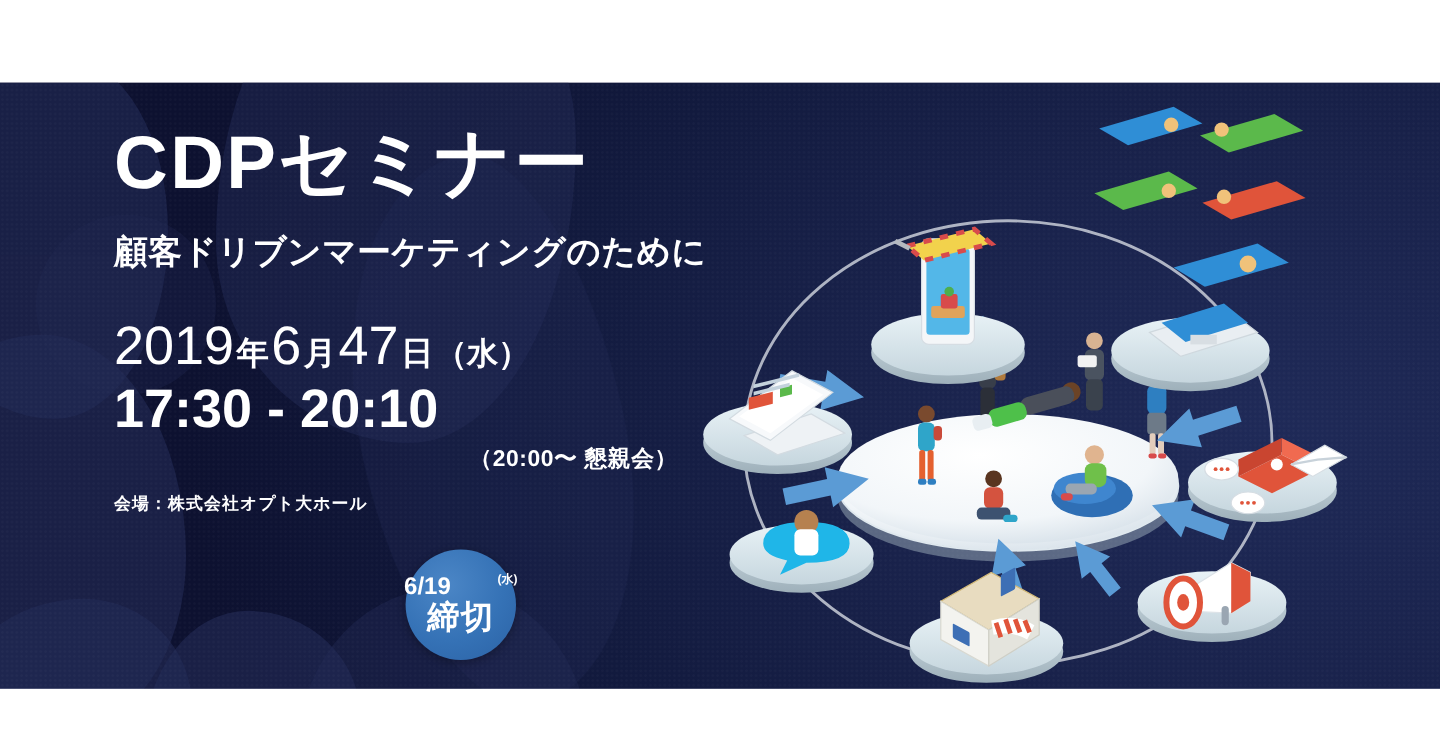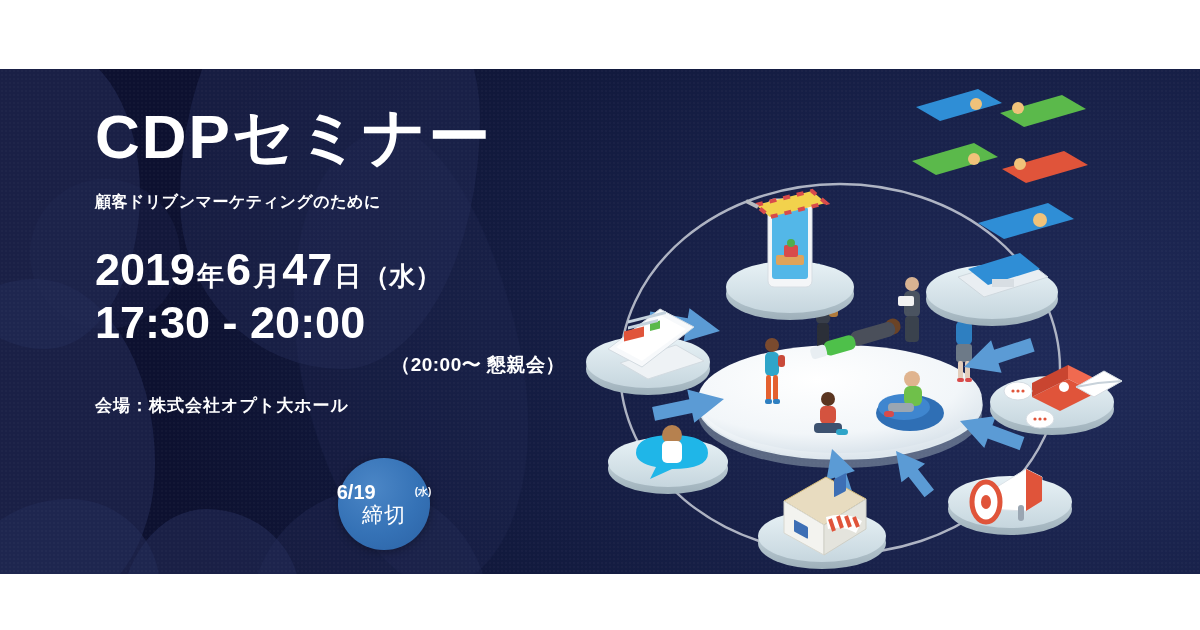--- a/index.html
+++ b/index.html
@@ -33,41 +33,41 @@
   .b6{width:220px;height:460px;left:300px;top:60px;border-radius:60% 40% 55% 45%/50% 52% 48% 50%;opacity:.34;transform:rotate(-12deg);}
   .b7{width:240px;height:260px;left:250px;top:420px;border-radius:52% 48% 46% 54%/50% 50% 50% 50%;opacity:.42;}
   .b8{width:150px;height:150px;left:30px;top:110px;border-radius:50%;opacity:.3;}
 
   
   .copy{position:absolute;left:95px;top:36px;width:470px;z-index:6;}
   .title{
     color:#ffffff;font-size:62px;line-height:1.02;font-weight:700;
     letter-spacing:2px;margin:0 0 22px 0;white-space:nowrap;
   }
-  .sub{color:#ffffff;font-size:16px;line-height:1.45;font-weight:700;margin:0 0 34px 0;letter-spacing:.5px;}
+  .sub{color:#ffffff;font-size:28px;line-height:1.45;font-weight:700;margin:0 0 34px 0;letter-spacing:.5px;}
   .sub div{white-space:nowrap;}
 
   .dateline{color:#fff;display:flex;align-items:baseline;white-space:nowrap;margin-bottom:6px;}
-  .big{font-size:45px;font-weight:700;letter-spacing:0px;line-height:1;}
+  .big{font-size:45px;font-weight:400;letter-spacing:0px;line-height:1;}
   .mid{font-size:27px;font-weight:700;line-height:1;padding:0 2px;}
   .dow{font-size:26px;font-weight:700;line-height:1;}
   .timeline{color:#fff;font-size:45px;font-weight:700;letter-spacing:0px;line-height:1.1;margin-bottom:4px;white-space:nowrap;}
   .party{color:#fff;font-size:19px;font-weight:700;letter-spacing:.5px;margin-bottom:16px;white-space:nowrap;text-align:right;}
-  .venue{color:#fff;font-size:17px;font-weight:700;letter-spacing:1px;white-space:nowrap;}
+  .venue{color:#fff;font-size:14px;font-weight:700;letter-spacing:1px;white-space:nowrap;}
 
   
   .badge{
     position:absolute;left:338px;top:389px;width:92px;height:92px;border-radius:50%;
     background:radial-gradient(circle at 38% 32%,#4b86c6 0%,#3572b6 55%,#2b62a5 100%);
     color:#fff;display:flex;flex-direction:column;align-items:center;justify-content:center;
     z-index:8;box-shadow:0 2px 8px rgba(0,0,0,.3);
   }
-  .badge .d1{font-size:20px;font-weight:700;line-height:1;display:flex;align-items:center;gap:39px;}
+  .badge .d1{font-size:20px;font-weight:700;line-height:1;display:flex;align-items:flex-start;gap:39px;}
   .badge .d1 small{font-size:10px;font-weight:700;}
-  .badge .d2{font-size:21px;font-weight:400;line-height:1.1;margin-top:1px;letter-spacing:1px;}
+  .badge .d2{font-size:27px;font-weight:700;line-height:1.1;margin-top:1px;letter-spacing:1px;}
 
   
   .illus{position:absolute;left:540px;top:0px;width:660px;height:518px;z-index:5;}
   .illus svg{display:block;width:100%;height:100%;}
 
   .band{position:absolute;left:0;width:1200px;background:#ffffff;}
   .band-top{top:0;height:56px;}
   .band-bottom{top:574px;height:56px;}
 </style>
 </head>
@@ -95,21 +95,21 @@
       <div class="dateline">
         <span class="big">2019</span>
         <span class="mid">年</span>
         <span class="big">6</span>
         <span class="mid">月</span>
         <span class="big">47</span>
         <span class="mid">日</span>
         <span class="dow">（水）</span>
       </div>
 
-      <div class="timeline">17:30 - 20:00</div>
+      <div class="timeline">17:30 - 20:10</div>
       <div class="party">（20:00〜 懇親会）</div>
       <div class="venue">会場：株式会社オプト大ホール</div>
     </div>
 
     <div class="badge">
       <div class="d1">
         <span>6/19</span>
         <small>(水)</small>
       </div>
       <div class="d2">締切</div>

